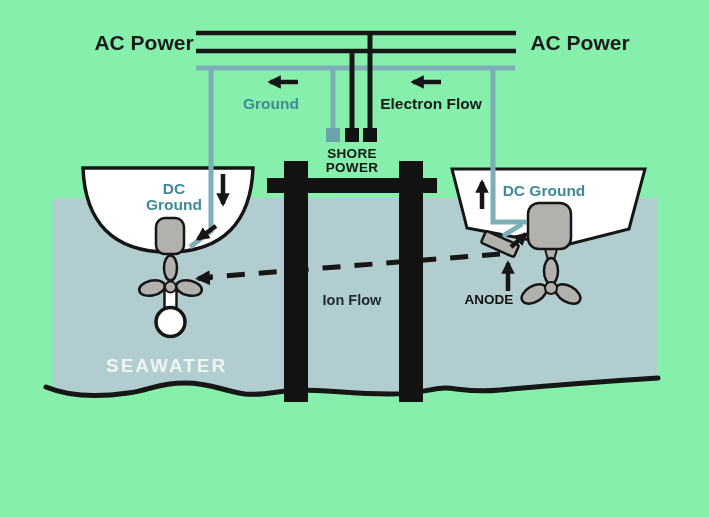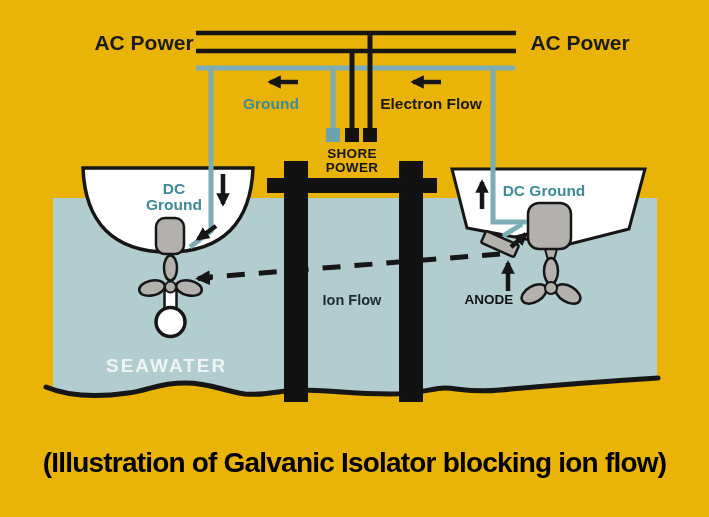--- a/index.html
+++ b/index.html
@@ -1,16 +1,16 @@
 <!DOCTYPE html>
 <html><head>
 <meta charset="utf-8">
 <style>
   html,body{margin:0;padding:0;background:#ffffff;}
-  .stage{position:relative;width:709px;height:517px;background:#eab308;overflow:hidden;
+  .stage{position:relative;width:709px;height:517px;background:#86efac;overflow:hidden;
          font-family:"Liberation Sans", sans-serif;}
   .stage svg{position:absolute;left:0;top:0;}
   .caption{position:absolute;left:0;top:447px;width:709px;text-align:center;
            font-family:"Liberation Sans", sans-serif;
            font-size:28px;font-weight:700;letter-spacing:-0.8px;color:#000;}
   text{font-family:"Liberation Sans", sans-serif;}
   .t-small{font-size:15.5px;font-weight:600;}
   .t-big{font-size:21px;font-weight:600;}
   .t-caps{font-size:13.5px;font-weight:700;letter-spacing:0.3px;}
 </style>
@@ -92,14 +92,13 @@
   <text x="352" y="158" text-anchor="middle" class="t-caps" fill="#161616">SHORE</text>
   <text x="352" y="172" text-anchor="middle" class="t-caps" fill="#161616">POWER</text>
   <text x="174" y="194" text-anchor="middle" class="t-small" fill="#3e8a96">DC</text>
   <text x="174" y="210" text-anchor="middle" class="t-small" fill="#3e8a96">Ground</text>
   <text x="544" y="196" text-anchor="middle" class="t-small" fill="#3e8a96">DC Ground</text>
   <text x="352" y="305" text-anchor="middle" font-size="14.5" font-weight="600" fill="#1d2a33">Ion Flow</text>
   <text x="489" y="304" text-anchor="middle" font-size="13.5" font-weight="700" fill="#111111">ANODE</text>
   <text x="106" y="372" text-anchor="start" font-size="19" font-weight="700" letter-spacing="2" fill="#eef4f4">SEAWATER</text>
 </svg>
 
-<div class="caption">(Illustration of Galvanic Isolator blocking ion flow)</div>
 </div>
 
 </body></html>

